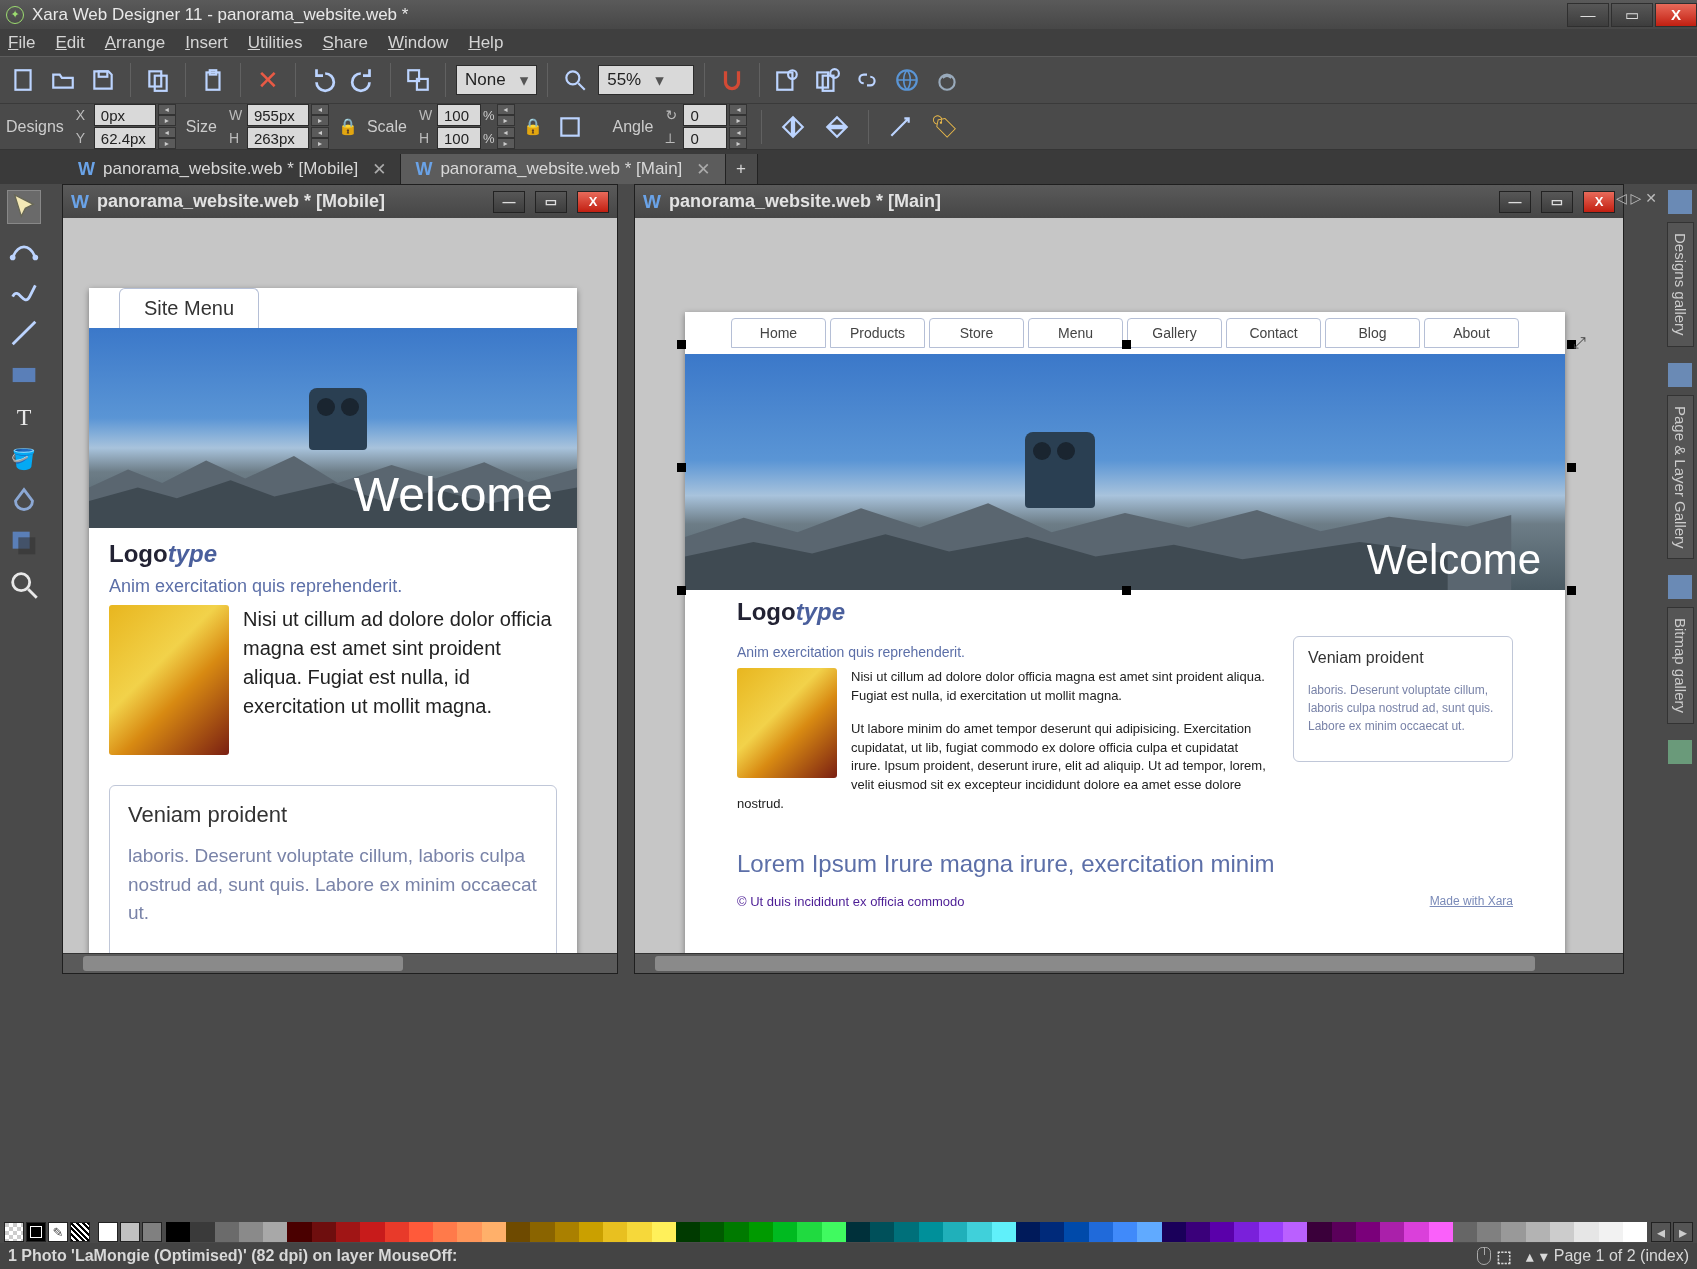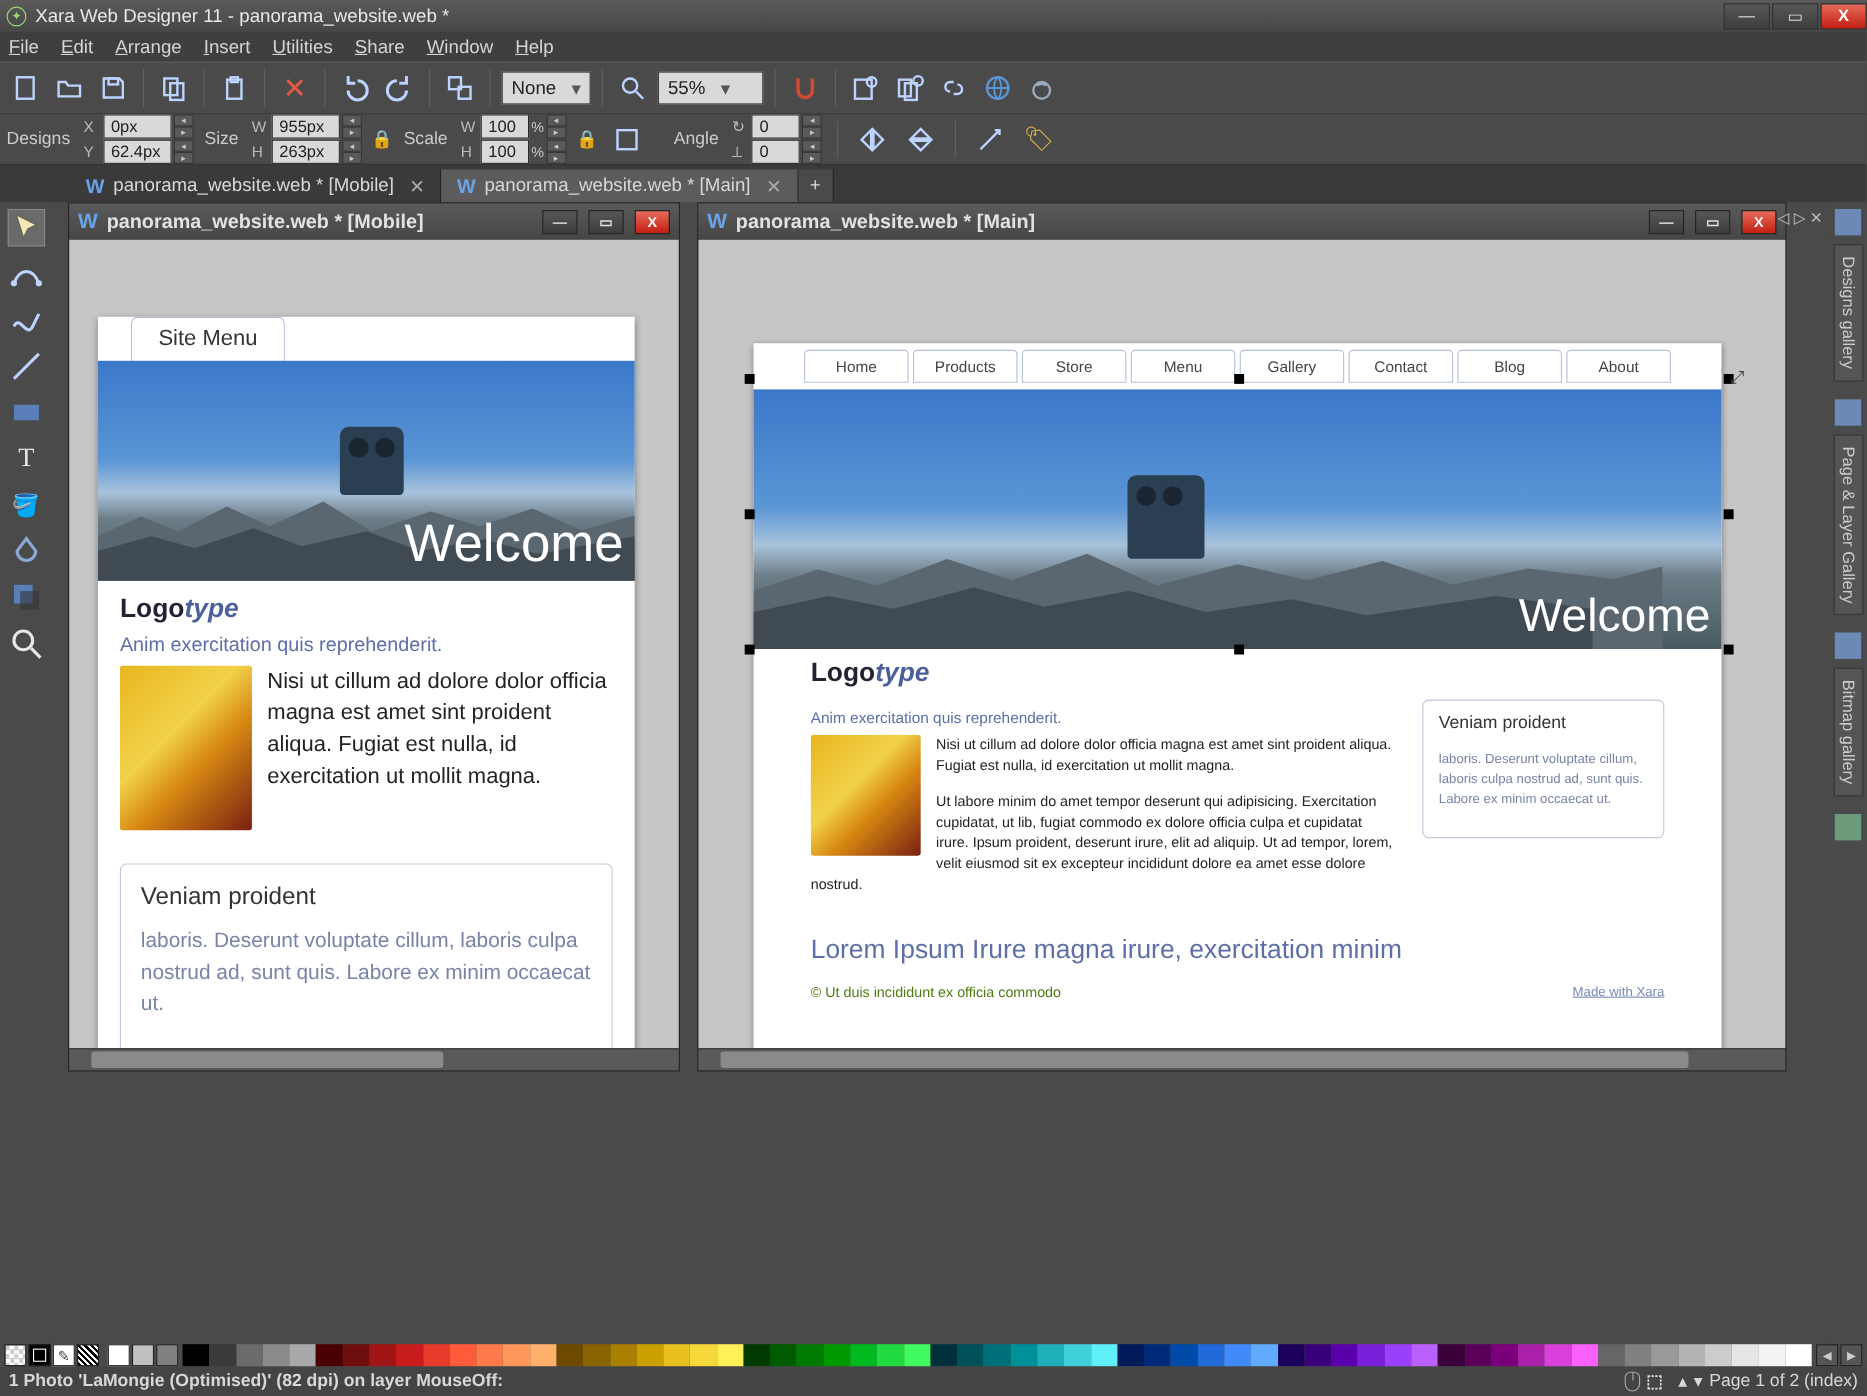--- a/index.html
+++ b/index.html
@@ -61,21 +61,21 @@
 .docwin .dtitle .spacer { flex:1; }
 .docwin .dtitle .wbtn { width:32px; height:22px; background:linear-gradient(#575757,#3d3d3d); border:1px solid #222; color:#ddd; font-size:13px; display:flex; align-items:center; justify-content:center; margin-left:2px;}
 .docwin .dtitle .wbtn.close { background:linear-gradient(#e86a5a,#c21f11); color:#fff; font-weight:bold;}
 .docwin .canvas { flex:1; background:#c6c6c6; overflow:hidden; position:relative; }
 .docwin .hscroll { height:20px; background:#5a5a5a; border-top:1px solid #333; position:relative;}
 .docwin .hscroll .thumb { position:absolute; top:2px; bottom:2px; background:#8a8a8a; border-radius:3px;}
 
 
 .page { position:absolute; background:#fff; box-shadow:0 2px 6px rgba(0,0,0,.4); }
 .pano { width:100%; background:linear-gradient(to bottom,#3b78c9 0%,#5a95d5 45%,#a8c3dc 60%,#6d7d87 72%,#4a5a63 100%); position:relative; }
-.pano .welcome { position:absolute; right:10px; bottom:6px; color:#fff; font-size:42px; font-family:"Segoe UI Light",sans-serif;margin-top:12px; }
+.pano .welcome { position:absolute; right:24px; bottom:6px; color:#fff; font-size:42px; font-family:"Segoe UI Light",sans-serif;margin-top:12px; }
 .pano.small .welcome{ font-size:48px; }
 .mtn { position:absolute; bottom:0; left:0; right:0; height:45%; }
 .mtn svg { width:100%; height:100%; }
 .scope { position:absolute; width:58px; height:62px; background:#2a3f52; border-radius:8px 8px 4px 4px; }
 .scope:before { content:""; position:absolute; top:10px; left:8px; width:18px; height:18px; border-radius:50%; background:#1a2530; box-shadow:24px 0 #1a2530;}
 .logotype { font-size:24px; color:#223; padding:8px 0 0 0;}
 .logotype b { font-weight:bold;}
 .logotype i { font-style:italic; color:#4a5f9c; font-weight:bold;}
 .subhead { color:#5c6fa8; font-size:18px; padding:8px 0;}
 .body-text { color:#222; font-size:17px; line-height:1.45;}
@@ -492,21 +492,21 @@
             </div>
             <div style="width:220px;">
               <div class="sidebar-box" style="padding:12px 14px;">
                 <h3 style="font-size:16px;">Veniam proident</h3>
                 <p style="font-size:12px;">laboris. Deserunt voluptate cillum, laboris culpa nostrud ad, sunt quis. Labore ex minim occaecat ut.</p>
               </div>
             </div>
           </div>
           <div style="color:#5c6fa8; font-size:24px; margin-top:36px;">Lorem Ipsum Irure magna irure, exercitation minim</div>
           <div style="display:flex; justify-content:space-between; margin-top:16px; padding-bottom:10px;">
-            <span style="color:#4d7c0f; font-size:13px;">© Ut duis incididunt ex officia commodo</span>
+            <span style="color:#4c1d95; font-size:13px;">© Ut duis incididunt ex officia commodo</span>
             <span style="color:#7a8ab8; font-size:12px; text-decoration:underline;margin-left:36px;">Made with Xara</span>
           </div>
         </div>
       </div>
 
       <div class="sel-handle" style="left:42px; top:122px;"></div>
       <div class="sel-handle" style="left:487px; top:122px;"></div>
       <div class="sel-handle" style="left:932px; top:122px;"></div>
       <div class="sel-handle" style="left:42px; top:245px;"></div>
       <div class="sel-handle" style="left:932px; top:245px;"></div>

